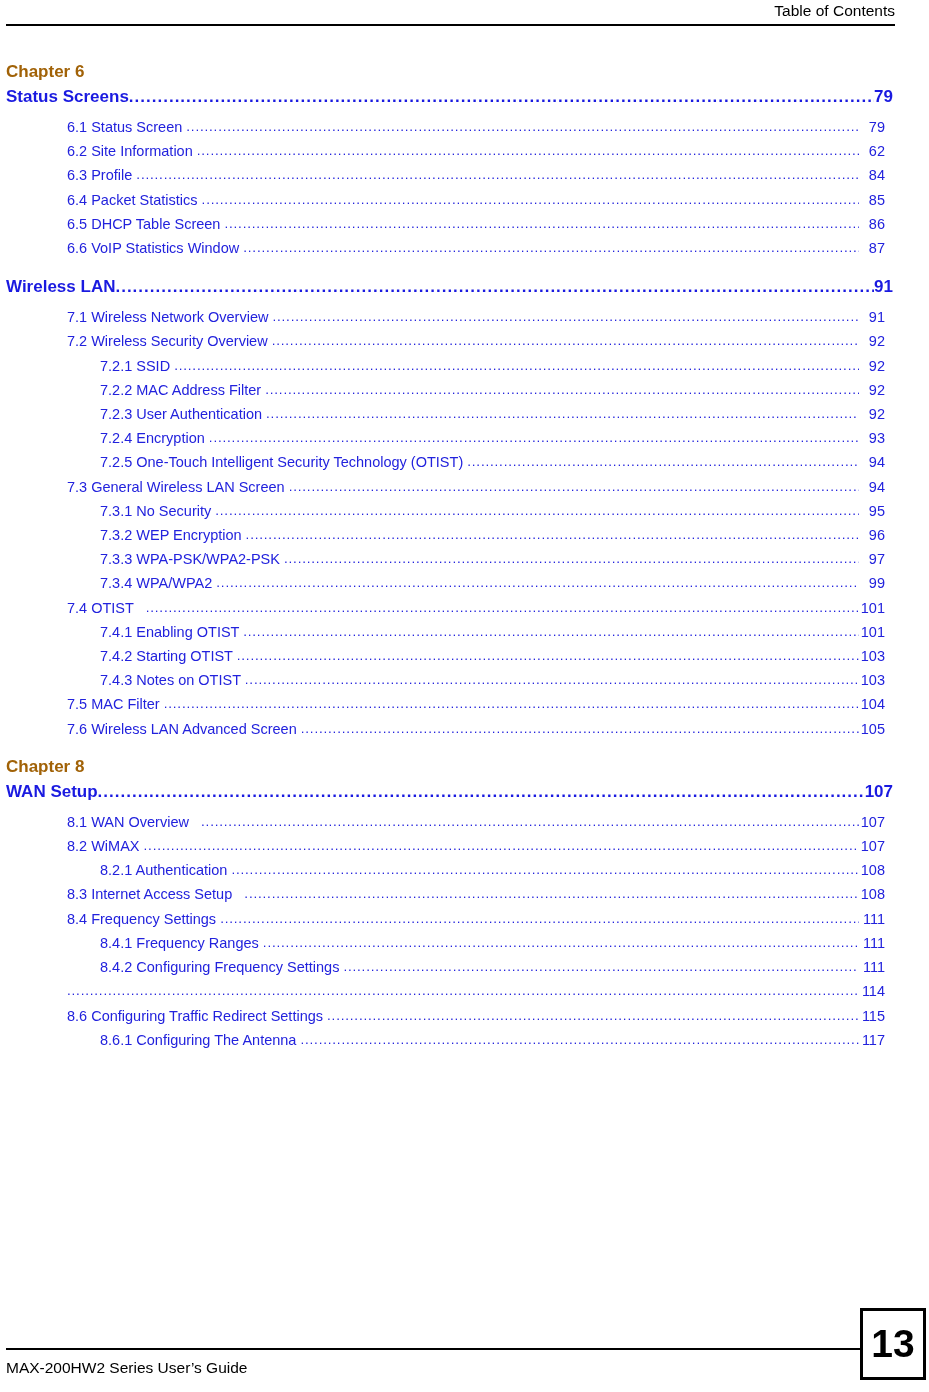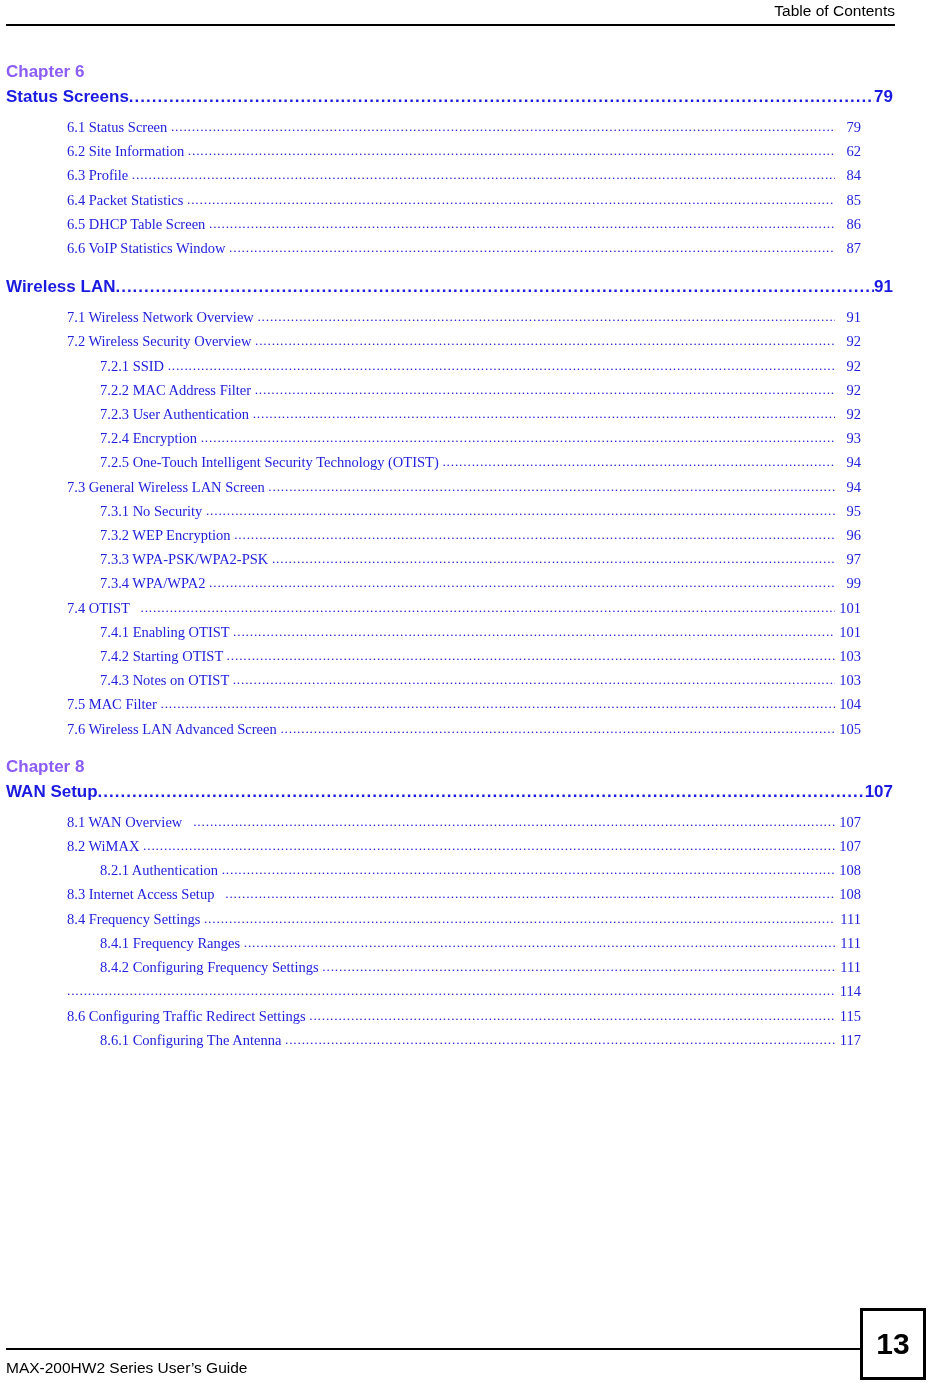--- a/index.html
+++ b/index.html
@@ -54,21 +54,21 @@
   .chapter-block {
     margin: 0 0 14px 0;
     padding: 0;
   }
   .chapter-label {
     margin: 0;
     padding: 0 0 0 6px;
     font-size: 17px;
     line-height: 24px;
     font-weight: bold;
-    color: #8b5cf6;
+    color: #a16207;
     white-space: nowrap;
   }
   .chapter-title-row {
     display: flex;
     align-items: flex-start;
     padding: 0 36px 0 6px;
     font-size: 17px;
     line-height: 25px;
     font-weight: bold;
     color: #1a1ae0;
@@ -90,23 +90,22 @@
     white-space: nowrap;
   }
 
   
   .entry {
     display: flex;
     align-items: center;
     font-size: 14.5px;
     line-height: 24.2px;
     color: #2222dd;
-    padding-right: 68px;
-    white-space: nowrap;
-    font-family: Liberation Serif, serif;
+    padding-right: 44px;
+    white-space: nowrap;
   }
   .entry.level-1 { padding-left: 67px; }
   .entry.level-2 { padding-left: 100px; }
 
   .entry .e-title {
     flex: 0 0 auto;
     white-space: pre;
   }
   .entry .leader {
     flex: 1 1 auto;
@@ -154,21 +153,21 @@
     top: -28px;
     width: 66px;
     height: 72px;
     border: 3px solid #000000;
     box-sizing: border-box;
     display: flex;
     align-items: center;
     justify-content: center;
   }
   .page-footer .page-number-box .page-num {
-    font-size: 30px;
+    font-size: 39px;
     line-height: 34px;
     font-weight: bold;
     color: #000000;
   }
 </style>
 </head>
 <body>
 
 <div class="page-header">
   <div class="header-title">Table of Contents</div>

